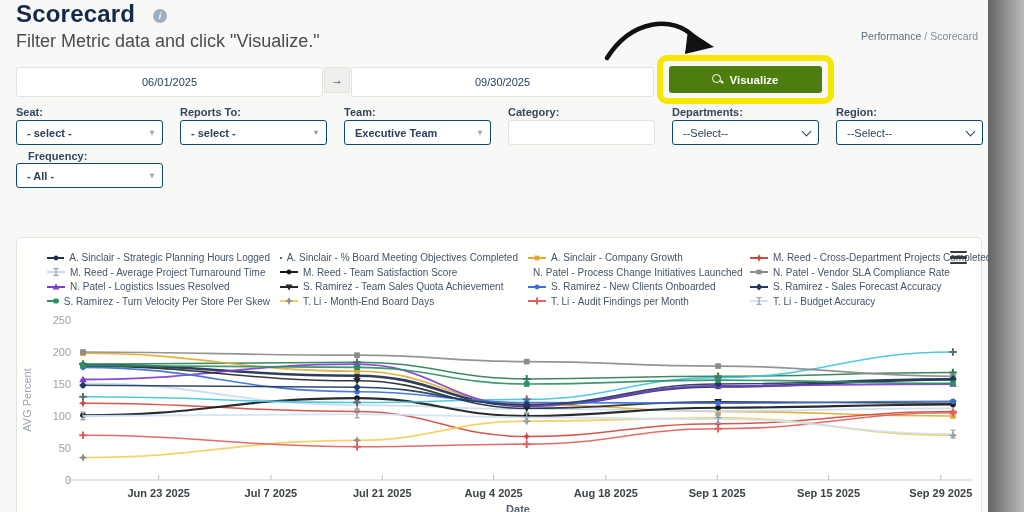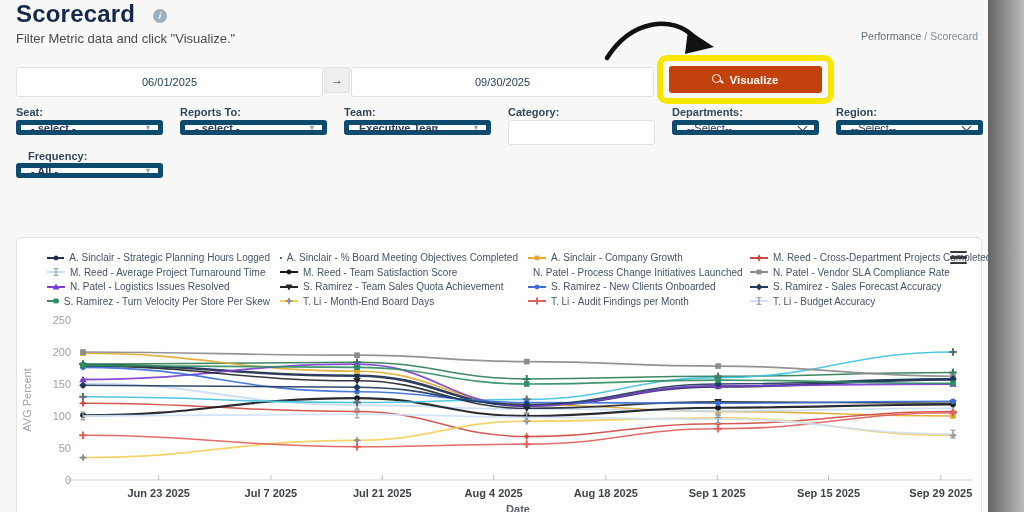--- a/index.html
+++ b/index.html
@@ -12,21 +12,21 @@
   }
   .abs { position:absolute; }
 
   
   .page-title { left:16px; top:0px; font-size:24px; font-weight:bold; color:#15294d; letter-spacing:.2px; }
   .info-icon {
     left:153px; top:9px; width:14px; height:14px; border-radius:50%;
     background:#9db0c0; color:#fff; font-size:9px; font-weight:bold;
     display:flex; align-items:center; justify-content:center; font-style:italic;
   }
-  .subtitle { left:16px; top:31px; font-size:13px; color:#4b4b4b; }
+  .subtitle { left:16px; top:31px; font-size:18px; color:#4b4b4b; }
   .breadcrumb { top:22px; right:46px; font-size:10.5px; color:#5d6f80;margin-top:8px; }
   .breadcrumb .crumb-sep { color:#8a97a5; margin:0 3px; }
   .breadcrumb .crumb-last { color:#7d8c9a; }
 
   
   .textbox {
     background:#fff; border:1px solid #e2e2df; border-radius:3px;
     font-size:11px; color:#27405e; display:flex; align-items:center; justify-content:center;
     height:30px;
   }
@@ -34,34 +34,34 @@
   .date-arrow-btn {
     left:324px; top:67px; width:26px; height:26px; background:#eeeeec;
     border:1px solid #e2e2df; display:flex; align-items:center; justify-content:center;
     font-size:12px; color:#333; border-radius:2px;
   }
   .date-end { left:351px; top:67px; width:303px; }
 
   
   .hl-box { left:657px; top:55px; width:177px; height:49px; border:6px solid #f7e600; border-radius:10px; background:transparent; }
   .viz-btn {
-    left:669px; top:66px; width:153px; height:27px; background:#c2410c; border:none; border-radius:3px;
+    left:669px; top:66px; width:153px; height:27px; background:#4d7c0f; border:none; border-radius:3px;
     color:#fff; font-size:11.5px; font-weight:bold; display:flex; align-items:center; justify-content:center; gap:6px;
     cursor:pointer; font-family:"Liberation Sans", sans-serif;
   }
   .mag { position:relative; width:11px; height:11px; display:inline-block; }
   .mag::before { content:""; position:absolute; left:0; top:0; width:7px; height:7px; border:1.6px solid #fff; border-radius:50%; }
   .mag::after { content:""; position:absolute; left:7.2px; top:7.2px; width:4px; height:1.7px; background:#fff; transform:rotate(45deg); border-radius:1px; }
   .annot-arrow { left:593px; top:10px; width:130px; height:58px; pointer-events:none; }
 
   
   .filter-label { font-size:11px; font-weight:bold; color:#33475c; position:absolute; top:106px; }
   .selectbox {
-    position:absolute; top:120px; height:15px; width:147px; background:#fff;
-    border:5px solid #0c4a6e; border-radius:3px; display:flex; align-items:center;
+    position:absolute; top:120px; height:25px; width:147px; background:#fff;
+    border:1px solid #0c4a6e; border-radius:3px; display:flex; align-items:center;
     padding:0 8px 0 10px; font-size:11px; font-weight:bold; color:#2c415c;
   }
   .selectbox .sel-val { flex:1; overflow:hidden; white-space:nowrap; }
   .caret-small { font-size:8px; color:#9aa4ae; }
   .chev { width:7px; height:7px; border-right:1.8px solid #27405e; border-bottom:1.8px solid #27405e; transform:rotate(45deg); margin-top:-3px; }
   .plain-input { position:absolute; top:120px; height:25px; width:147px; }
 
   
   .chart-panel {
     left:16px; top:237px; width:966px; height:300px;

